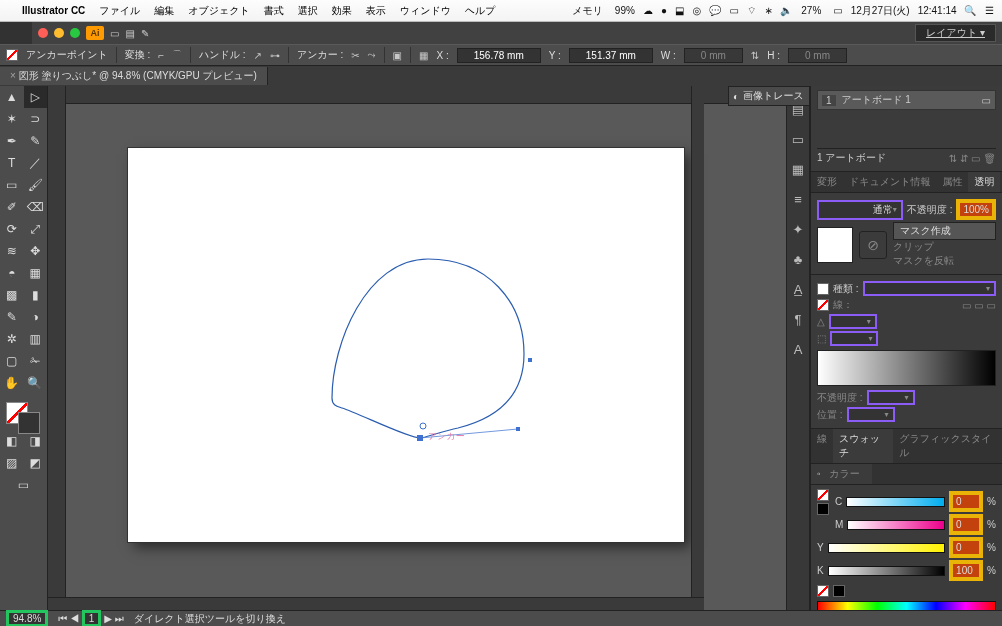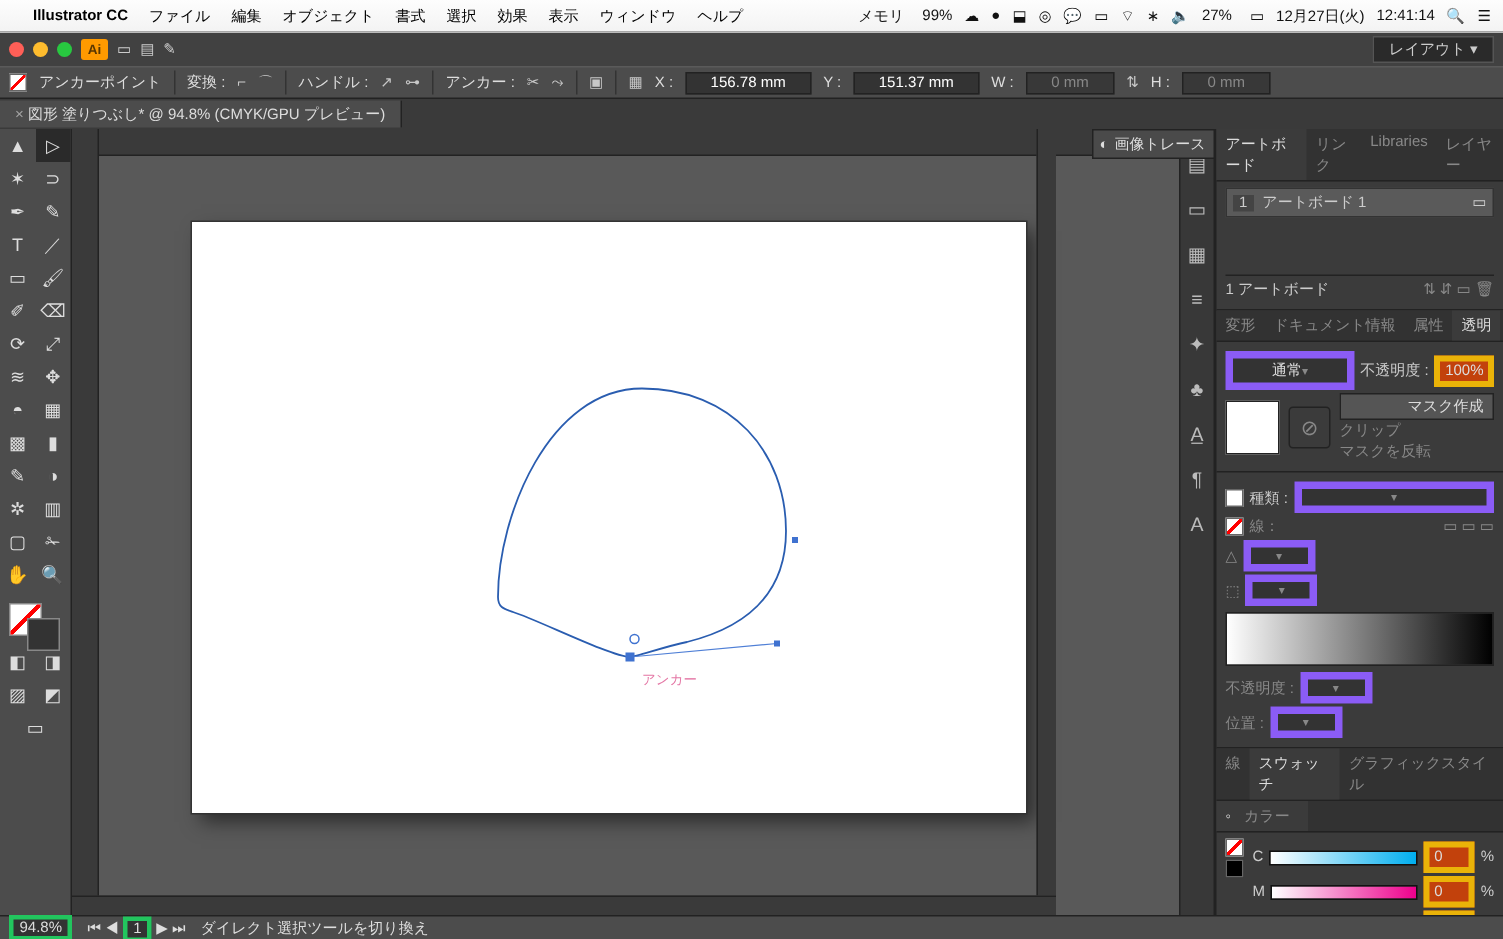--- a/index.html
+++ b/index.html
@@ -1,26 +1,26 @@
 <!DOCTYPE html>
 <html><head>
 <meta charset="utf-8">
 <style>
 * { margin: 0; padding: 0; box-sizing: border-box; font-family: -apple-system, "Helvetica Neue", Arial, sans-serif; font-size: 10px; user-select: none; }
 body { width: 1002px; height: 626px; background: #323232; overflow: hidden; color: #ccc; }
 .menubar { height: 22px; background: linear-gradient(#fdfdfd,#f3f3f3); display: flex; align-items: center; padding: 0 8px; color: #000; gap: 14px; border-bottom: 1px solid #bbb; }
 .menubar .appname { font-weight: 600; }
 .menubar .right { margin-left: auto; display: flex; gap: 8px; align-items: center; font-size: 11px; color:#111; }
 .menubar .right span { display:inline-flex; align-items:center; gap:12px; }
-.topbar { height: 22px; background: #414141; display: flex; align-items: center; padding: 0 6px; gap: 6px; }
+.topbar { height: 22px; background: #414141; display: flex; align-items: center; padding: 0 6px; gap: 6px; margin-left: 32px; }
 .traffic { display: flex; gap: 6px; }
 .dot { width: 10px; height: 10px; border-radius: 50%; }
 .dot.r { background:#ff5f57; } .dot.y { background:#febc2e; } .dot.g { background:#28c840; }
 .topbar .ai { width:18px;height:14px; background:#ff9a00; color:#5a3700; font-weight:700; display:flex; align-items:center; justify-content:center; border-radius:2px; font-size:9px;}
-.topbar .drop { margin-left: auto; background:#2a2a2a; border:1px solid #555; padding:1px 10px; color:#ccc; }
+.topbar .drop { margin-left: auto; background:#2a2a2a; border:1px solid #555; padding:1px 10px; color:#ccc;text-decoration:underline; }
 .ctrl { height: 22px; background: #4c4c4c; border-top:1px solid #5a5a5a; border-bottom:1px solid #222; display:flex; align-items:center; padding:0 6px; gap:8px; color:#ddd; }
 .ctrl .lbl { color:#ddd; }
 .ctrl .sep { width:1px; height:16px; background:#333; }
 .ctrl .ibox { background:#333; border:1px solid #222; padding:1px 16px; color:#fff; min-width:54px; display:inline-block; text-align:center; }
 .ctrl .ibox.dim { background:#383838; color:#888; }
 .ctrl .ico { opacity:.85; }
 .tabs { height: 20px; background:#3a3a3a; display:flex; align-items:center; }
 .tabs .tab { background:#4c4c4c; padding:2px 10px; color:#ddd; border-right:1px solid #222;}
 .workspace { position:absolute; top:86px; left:0; right:0; bottom:16px; display:flex; }
 .toolbox { width:48px; background:#4c4c4c; border-right:1px solid #222; position:relative; }
@@ -30,33 +30,33 @@
 .toolbox .swatch { height:36px; position:relative; }
 .toolbox .swatch .fill { position:absolute; top:8px; left:6px; width:22px; height:22px; background:#fff; border:1px solid #888;}
 .toolbox .swatch .fill::after{content:"";position:absolute;top:-2px;left:-2px;right:12px;bottom:12px;border:1px solid transparent;}
 .toolbox .swatch .stroke { position:absolute; top:18px; left:18px; width:22px; height:22px; background:#333; border:1px solid #888;}
 .toolbox .swatch .fill .diag { position:absolute; inset:0; background:linear-gradient(to top left, transparent 45%, red 45%, red 55%, transparent 55%);}
 .canvaswrap { flex:1; background:#595959; position:relative; overflow:hidden; }
 .ruler-h { position:absolute; top:0; left:18px; right:0; height:18px; background:#3a3a3a; border-bottom:1px solid #222;}
 .ruler-v { position:absolute; top:0; left:0; bottom:0; width:18px; background:#3a3a3a; border-right:1px solid #222;}
 .artboard { position:absolute; top:62px; left:80px; width:556px; height:394px; background:#fff; box-shadow: 0 0 0 1px #333, 6px 6px 12px rgba(0,0,0,.5); }
 .shape { position:absolute; top:110px; left:200px; }
-.anchor-label { position:absolute; color:#e477a5; font-size:9px;margin-top:17px; }
+.anchor-label { position:absolute; color:#e477a5; font-size:9px; }
 .midcol { width:24px; background:#383838; border-left:1px solid #222; border-right:1px solid #222; display:flex; flex-direction:column; gap:12px; padding-top:16px; align-items:center; color:#bbb; }
 .midcol div { height:18px; font-size:13px; }
 .rightcol { width:192px; background:#3b3b3b; border-left:1px solid #222; display:flex; flex-direction:column; }
 .panel { border-bottom:1px solid #222; }
 .panel .tabs2 { display:flex; background:#323232; font-size:9px; border-bottom:1px solid #222;}
 .panel .tabs2 span { padding:3px 6px; color:#888; }
 .panel .tabs2 span.act { background:#3b3b3b; color:#ddd; }
 .panel .body { padding:4px 6px; font-size:9px; color:#ccc; }
 .panelrow { display:flex; align-items:center; gap:4px; margin:2px 0; }
 .btn { background:#555; border:1px solid #222; padding:1px 6px; color:#ddd; }
 .field { background:#c2410c; border:4px solid #eab308; color:#ddd; padding:1px 3px; min-width:34px; }
-.sel { background:#333; border:5px solid #8b5cf6; color:#ddd; padding:1px 4px; min-width:48px; display:flex; justify-content:center; align-items:center;}
+.sel { background:#333; border:2px solid #8b5cf6; color:#ddd; padding:1px 4px; min-width:48px; display:flex; justify-content:flex-end; align-items:center;}
 .sel::after{content:"▾"; color:#888; font-size:8px;}
 .maskbox { display:flex; gap:6px; align-items:center; }
 .maskbox .prev { width:36px; height:36px; background:#fff; border:1px solid #222;}
 .maskbox .mid { width:28px; height:28px; border:1px solid #222; display:flex; align-items:center; justify-content:center; color:#888; border-radius:3px; font-size:14px;}
 .grad { height:36px; background:linear-gradient(to right,#fff,#000); border:1px solid #222; margin:4px 0;}
 .sliders .row { display:flex; align-items:center; gap:4px; font-size:9px; margin:2px 0;}
 .sliders .bar { flex:1; height:10px; border:1px solid #111;}
 .sliders .bar.c{background:linear-gradient(to right,#fff,#00aeef);} 
 .sliders .bar.m{background:linear-gradient(to right,#fff,#ec008c);} 
 .sliders .bar.y{background:linear-gradient(to right,#fff,#fff200);} 
@@ -226,26 +226,20 @@
     <div>≡</div>
     <div>✦</div>
     <div>♣</div>
     <div>A̲</div>
     <div>¶</div>
     <div>A</div>
   </div>
 
   <div class="rightcol">
     <div class="panel">
-      <div class="tabs2">
-        <span class="act">アートボード</span>
-        <span>リンク</span>
-        <span>Libraries</span>
-        <span>レイヤー</span>
-      </div>
       <div class="body">
         <div class="artboardrow">
           <span class="num">1</span>
           <span>アートボード 1</span>
           <span style="margin-left:auto;">▭</span>
         </div>
         <div style="height:36px;"></div>
         <div class="panelrow" style="border-top:1px solid #222;padding-top:2px;justify-content:space-between;">
           <span>1 アートボード</span>
           <span class="ghost">⇅ ⇵ ▭ 🗑</span>
@@ -265,21 +259,21 @@
           <div class="sel" style="flex:1;">
               <span>通常</span>
             </div>
           <span>不透明度 :</span>
           <span class="field">100%</span>
         </div>
         <div class="panelrow maskbox">
           <div class="prev"></div>
           <div class="mid">⊘</div>
           <div style="flex:1;">
-            <div class="btn" style="width:100%;text-align:right;">マスク作成</div>
+            <div class="btn" style="width:100%;text-align:left;">マスク作成</div>
             <div class="ghost">クリップ</div>
             <div class="ghost">マスクを反転</div>
           </div>
         </div>
       </div>
     </div>
 
     <div class="panel">
       <div class="body">
         <div class="panelrow">

